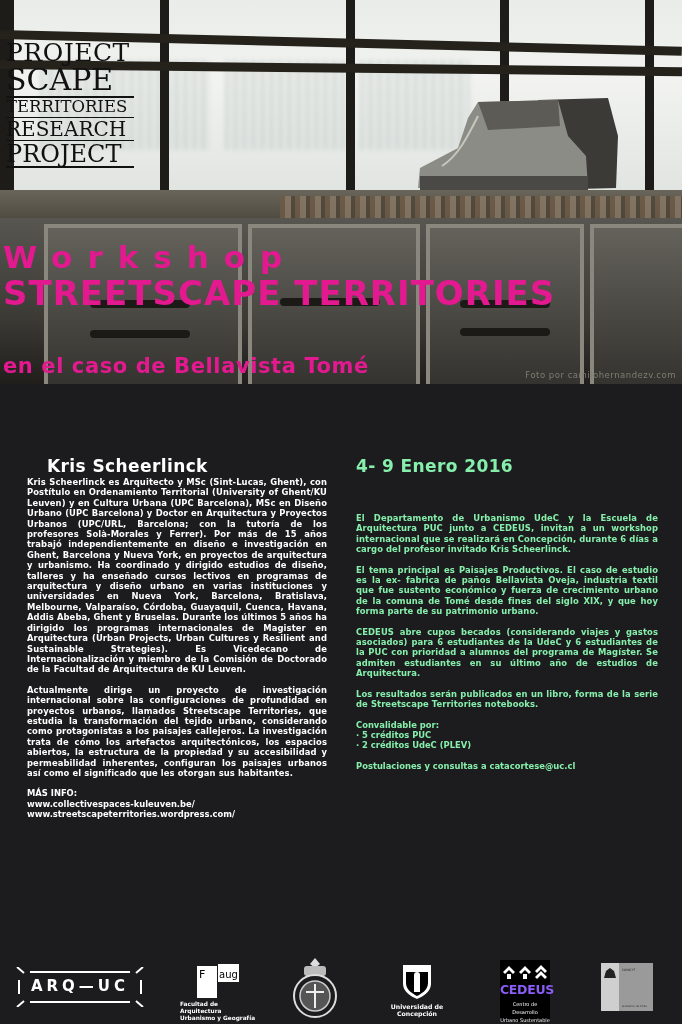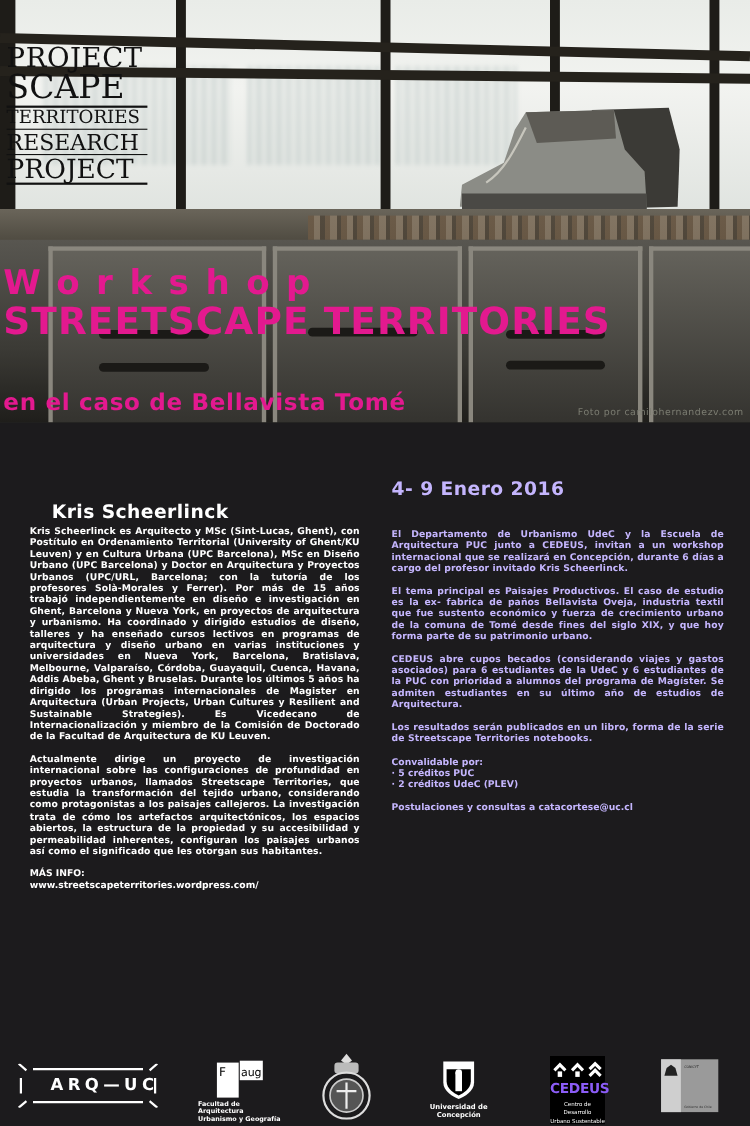--- a/index.html
+++ b/index.html
@@ -40,36 +40,36 @@
   .t1 { top: 242px; font-size: 31px; letter-spacing: 15px; line-height: 1; }
   .t2 { top: 276px; font-size: 34px; letter-spacing: 1px; line-height: 1; }
   .t3 { top: 318px; font-size: 30px; letter-spacing: 4.2px; line-height: 1; }
   .t4 { top: 356px; font-size: 21px; letter-spacing: 0.6px; line-height: 1; }
   .credit { position: absolute; right: 6px; top: 370px; font-size: 8.5px; color: #7c7d72;
             letter-spacing: 0.5px; }
 
   
   .col { position: absolute; font-weight: bold; }
   .left-col { left: 27px; top: 455px; width: 300px; color: #fff; }
-  .right-col { left: 356px; top: 434px; width: 302px; color: #c4b5fd; }
+  .right-col { left: 356px; top: 455px; width: 302px; color: #86efac; }
   .name { font-size: 17px; line-height: 22px; letter-spacing: 0.4px; margin-left: 20px; }
   .dates { font-size: 17px; line-height: 22px; letter-spacing: 0.4px; }
   .para { font-size: 8.4px; line-height: 10.4px; text-align: justify; letter-spacing: 0.1px; }
   .left-col .p1 { }
-  .right-col .p1 { margin-top: 24px; }
+  .right-col .p1 { margin-top: 36px; }
   .gap { margin-top: 10px; }
   .info-label { font-size: 8.4px; line-height: 10.4px; margin-top: 10px; }
   .link { display: block; font-size: 8.4px; line-height: 10.4px; color: #fff; text-decoration: none; }
   .pink-line { font-size: 8.4px; line-height: 10.4px; }
 
   
   .footer { position: absolute; left: 0; top: 950px; width: 682px; height: 74px; }
   .flogo { position: absolute; }
   .arquc { left: 16px; top: 17px; width: 128px; height: 40px; }
-  .arquc-text { position: absolute; left: 0; top: 10px; width: 128px; text-align: right;
+  .arquc-text { position: absolute; left: 0; top: 10px; width: 128px; text-align: center;
                 font-size: 15px; font-weight: bold; letter-spacing: 4px; color: #fff; }
   .faug { left: 180px; top: 14px; width: 72px; height: 58px; text-align: left; }
   .faug-mark { position: absolute; left: 17px; top: 0; width: 42px; height: 34px; }
   .faug-text { position: absolute; left: 0; top: 37px; width: 80px; font-size: 5.8px; line-height: 7px;
                color: #fff; font-weight: bold; }
   .uc-seal { left: 292px; top: 6px; width: 46px; height: 62px; }
   .udec { left: 372px; top: 14px; width: 90px; height: 58px; }
   .udec-text { position: absolute; left: 0; top: 39px; width: 90px; text-align: center;
                font-size: 6.2px; font-weight: bold; color: #fff; }
   .cedeus { left: 500px; top: 10px; width: 50px; height: 62px; background: #000; }
@@ -132,20 +132,21 @@
   <div class="title t2">STREETSCAPE TERRITORIES</div>
   <div class="title t4">en el caso de Bellavista Tomé</div>
   <div class="credit">Foto por camilohernandezv.com</div>
 </section>
 
 <section class="col left-col">
   <div class="name">Kris Scheerlinck</div>
   <p class="para p1">Kris Scheerlinck es Arquitecto y MSc (Sint-Lucas, Ghent), con Postítulo en Ordenamiento Territorial (University of Ghent/KU Leuven) y en Cultura Urbana (UPC Barcelona), MSc en Diseño Urbano (UPC Barcelona) y Doctor en Arquitectura y Proyectos Urbanos (UPC/URL, Barcelona; con la tutoría de los profesores Solà-Morales y Ferrer). Por más de 15 años trabajó independientemente en diseño e investigación en Ghent, Barcelona y Nueva York, en proyectos de arquitectura y urbanismo. Ha coordinado y dirigido estudios de diseño, talleres y ha enseñado cursos lectivos en programas de arquitectura y diseño urbano en varias instituciones y universidades en Nueva York, Barcelona, Bratislava, Melbourne, Valparaíso, Córdoba, Guayaquil, Cuenca, Havana, Addis Abeba, Ghent y Bruselas. Durante los últimos 5 años ha dirigido los programas internacionales de Magister en Arquitectura (Urban Projects, Urban Cultures y Resilient and Sustainable Strategies). Es Vicedecano de Internacionalización y miembro de la Comisión de Doctorado de la Facultad de Arquitectura de KU Leuven.</p>
   <p class="para gap">Actualmente dirige un proyecto de investigación internacional sobre las configuraciones de profundidad en proyectos urbanos, llamados Streetscape Territories, que estudia la transformación del tejido urbano, considerando como protagonistas a los paisajes callejeros. La investigación trata de cómo los artefactos arquitectónicos, los espacios abiertos, la estructura de la propiedad y su accesibilidad y permeabilidad inherentes, configuran los paisajes urbanos así como el significado que les otorgan sus habitantes.</p>
   <div class="info-label">MÁS INFO:</div>
+  <a class="link">www.collectivespaces-kuleuven.be/</a>
   <a class="link">www.streetscapeterritories.wordpress.com/</a>
 </section>
 
 <section class="col right-col">
   <div class="dates">4- 9 Enero 2016</div>
   <p class="para p1">El Departamento de Urbanismo UdeC y la Escuela de Arquitectura PUC junto a CEDEUS, invitan a un workshop internacional que se realizará en Concepción, durante 6 días a cargo del profesor invitado Kris Scheerlinck.</p>
   <p class="para gap">El tema principal es Paisajes Productivos. El caso de estudio es la ex- fabrica de paños Bellavista Oveja, industria textil que fue sustento económico y fuerza de crecimiento urbano de la comuna de Tomé desde fines del siglo XIX, y que hoy forma parte de su patrimonio urbano.</p>
   <p class="para gap">CEDEUS abre cupos becados (considerando viajes y gastos asociados) para 6 estudiantes de la UdeC y 6 estudiantes de la PUC con prioridad a alumnos del programa de Magíster. Se admiten estudiantes en su último año de estudios de Arquitectura.</p>
   <p class="para gap">Los resultados serán publicados en un libro, forma de la serie de Streetscape Territories notebooks.</p>
   <div class="pink-line gap">Convalidable por:</div>

